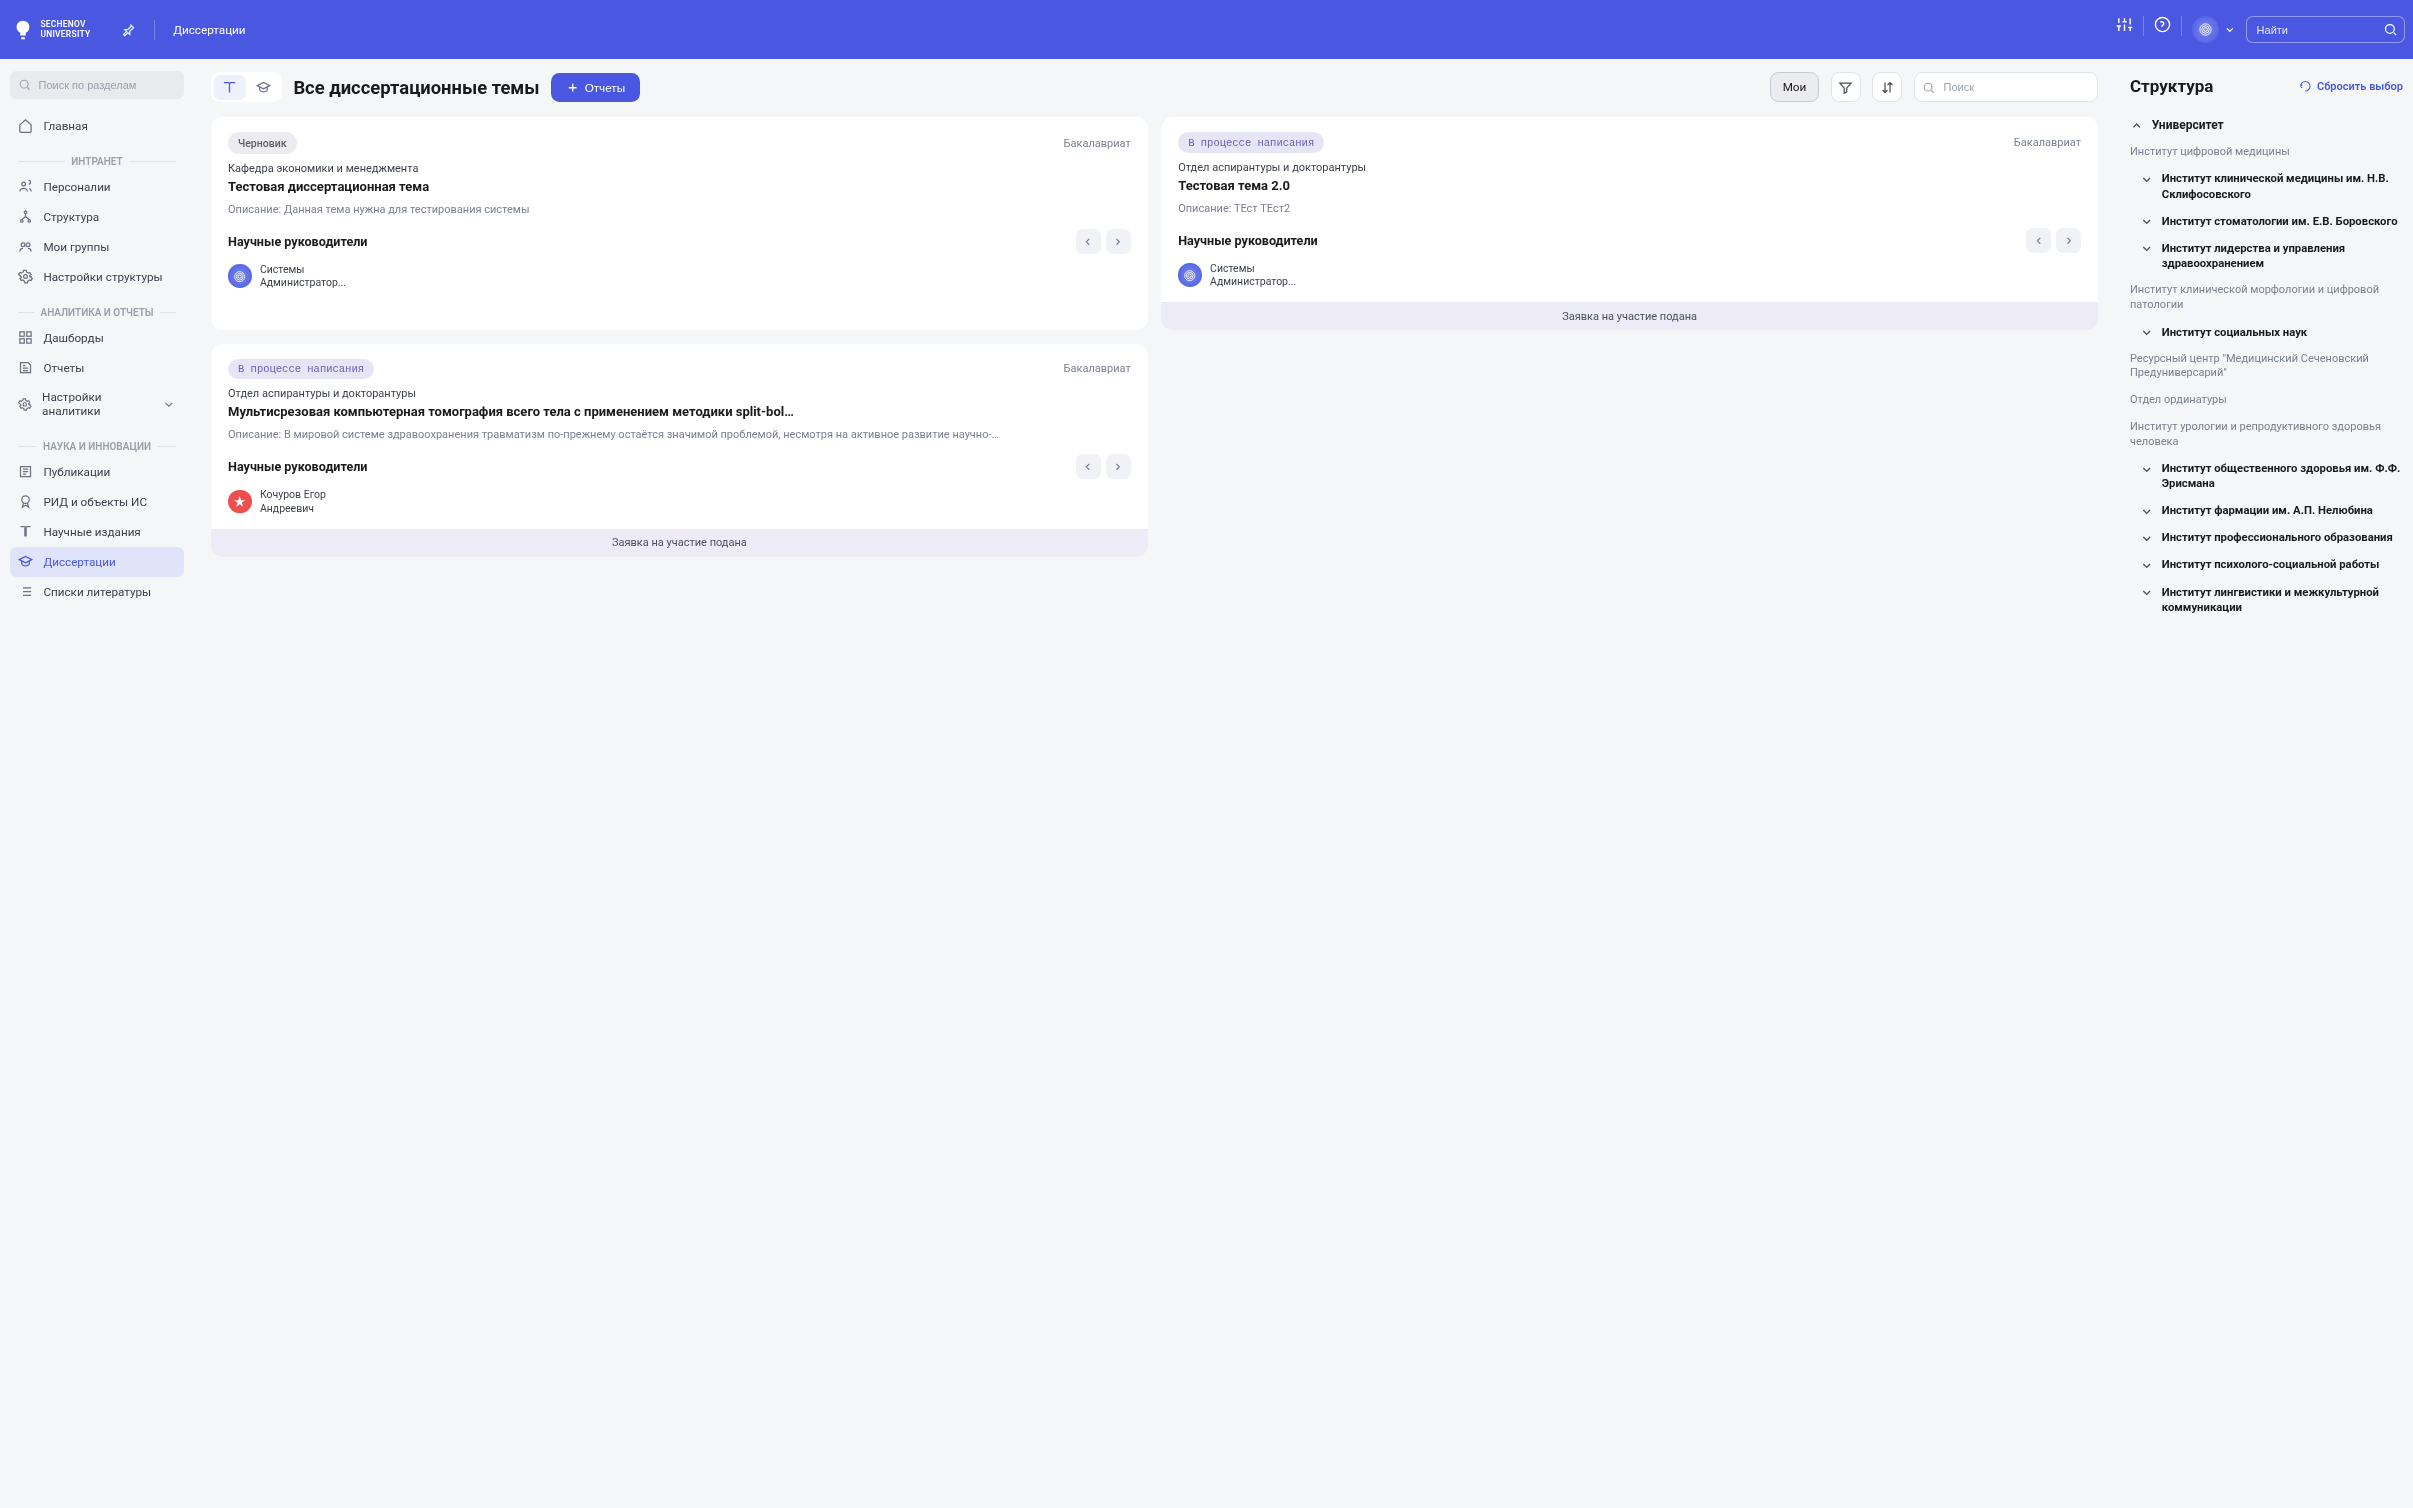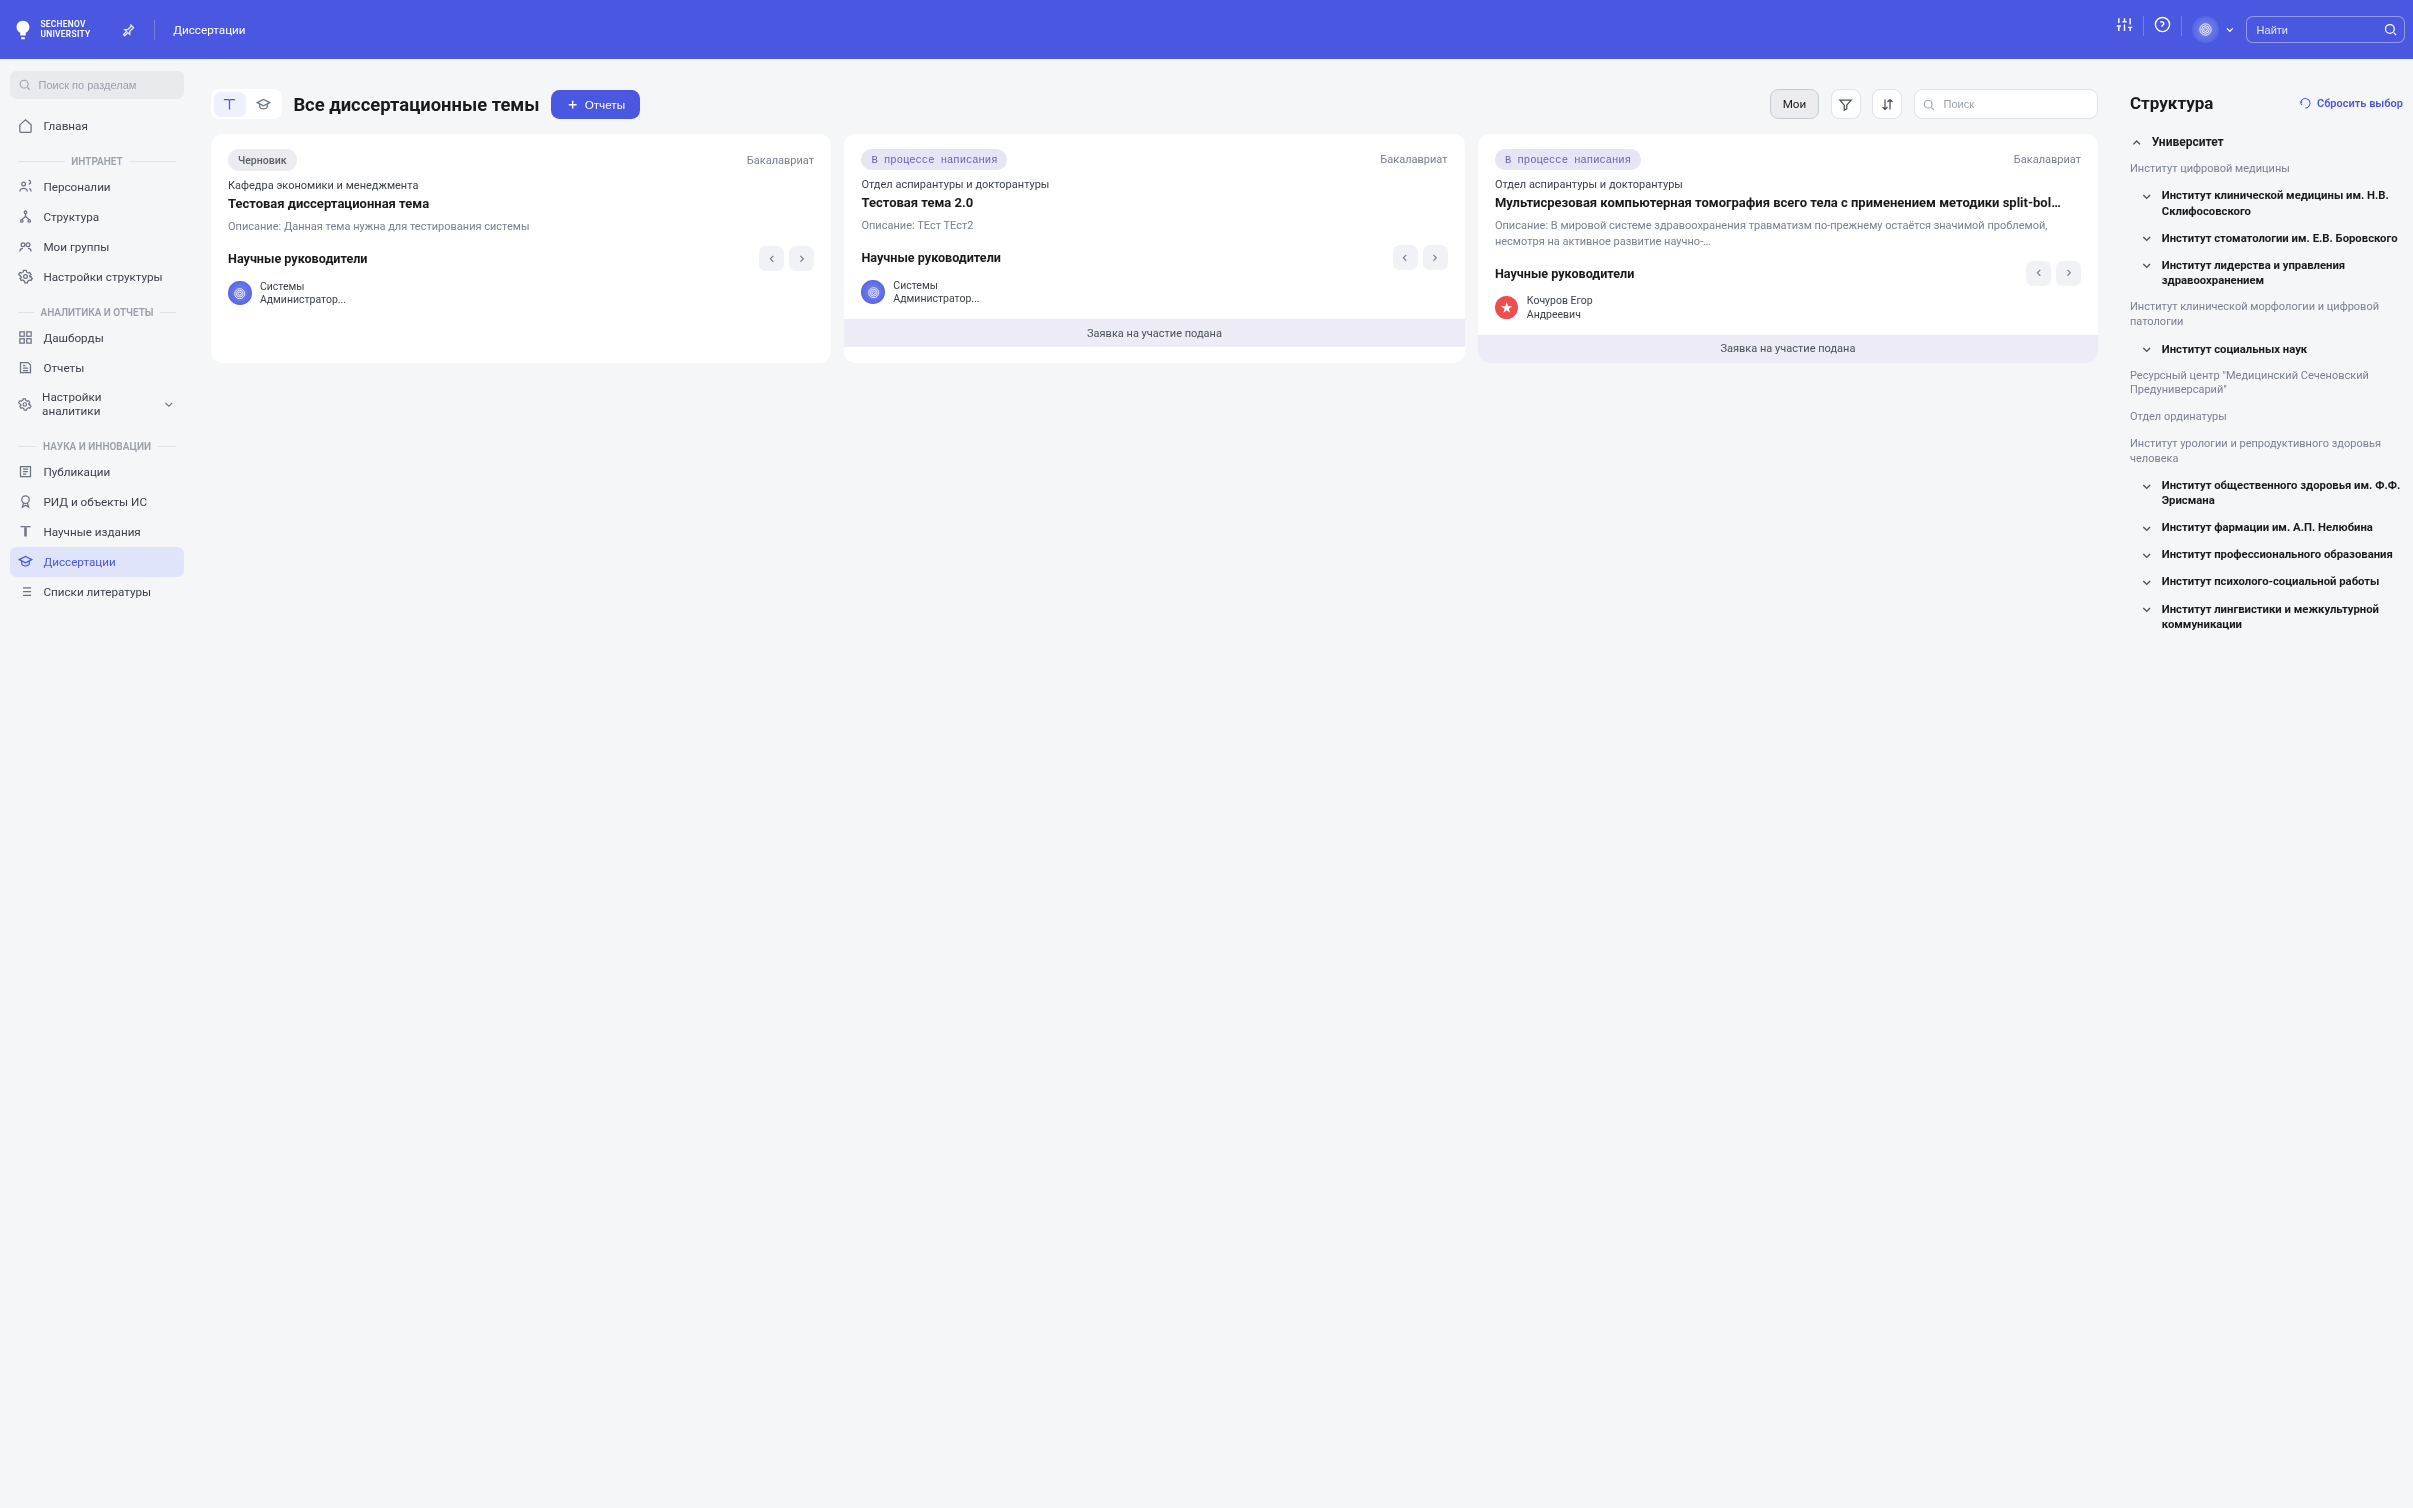--- a/index.html
+++ b/index.html
@@ -29,38 +29,38 @@
 .side-search input::placeholder { color: #9aa0aa; }
 .side-search svg { position: absolute; left: 8.4px; top: 7.5px; width: 13.4px; height: 13.4px; color: #9aa0aa; }
 .side-item { display: flex; align-items: center; gap: 10px; padding: 7.5px 8.4px; border-radius: 6.7px; font-size: 11.7px; color: #3a3f4a; cursor: pointer; }
 .side-item svg { width: 15px; height: 15px; color: #6b7280; }
 .side-item.active { background: #e0e4fb; color: #4957e1; }
 .side-item.active svg { color: #4957e1; }
 .side-section { display: flex; align-items: center; gap: 6.7px; padding: 10px 8.4px 5px; font-size: 10px; color: #9aa0aa; font-weight: 600; margin-top: 5px; }
 .side-section-line { flex: 1; height: 0.8px; background: #e0e2e8; }
 .side-chev { width: 11.7px; height: 11.7px; color: #9aa0aa; margin-left: auto; }
 
-.main { flex: 1; display: flex; overflow: hidden; margin-top: 17px; }
+.main { flex: 1; display: flex; overflow: hidden; }
 .content { flex: 1; padding: 13.4px 17px; overflow-y: auto; }
 .header-row { display: flex; align-items: center; gap: 11.7px; margin-bottom: 15px; }
 .view-toggle { display: flex; background: #fff; border-radius: 8.4px; padding: 2.5px; gap: 1.7px; }
 .vt-btn { width: 32px; height: 25px; display: flex; align-items: center; justify-content: center; border-radius: 6.7px; cursor: pointer; color: #6b7280; }
 .vt-btn.active { background: #eef0fc; color: #4957e1; }
 .page-title { font-size: 18.4px; font-weight: 700; color: #1a1a1a; margin-right: auto; }
 .btn-primary { background: #4957e1; color: #fff; border: none; border-radius: 8.4px; padding: 7.5px 15px; font-size: 11.7px; font-weight: 500; display: flex; align-items: center; gap: 5px; cursor: pointer; }
 .filter-pill { display: flex; align-items: center; justify-content: center; height: 30px; border-radius: 8.4px; background: #fff; border: 0.8px solid #e0e2e8; cursor: pointer; font-size: 11.7px; padding: 0 11.7px; }
 .filter-pill.active { background: #ececf0; border-color: #c8cad2; }
 .filter-icon { width: 30px; padding: 0; }
 .filter-icon svg { width: 15px; height: 15px; color: #4a4f5c; }
 .main-search { position: relative; flex: 1; max-width: 184px; }
 .main-search input { width: 100%; height: 30px; background: #fff; border: 0.8px solid #e0e2e8; border-radius: 8.4px; padding: 0 10px 0 28.5px; font-size: 11px; }
 .main-search input::placeholder { color: #9aa0aa; }
 .main-search svg { position: absolute; left: 8.4px; top: 8.4px; width: 13.4px; height: 13.4px; color: #9aa0aa; }
 
-.cards { display: grid; grid-template-columns: 1fr 1fr 1fr; gap: 13.4px; }
+.cards { display: grid; grid-template-columns: 1fr 1fr; gap: 13.4px; }
 .card { background: #fff; border-radius: 11.7px; overflow: hidden; display: flex; flex-direction: column; }
 .card-body { padding: 15px 17px 13.4px; }
 .card-top { display: flex; justify-content: space-between; align-items: center; margin-bottom: 8.4px; }
 .badge { padding: 4.2px 10px; border-radius: 837px; font-size: 10.5px; font-weight: 500; }
 .badge-draft { background: #ececf0; color: #5a5f6a; }
 .badge-progress { background: #e6e5f5; color: #6b5eb0; font-family: Liberation Mono, monospace; }
 .level { font-size: 11px; color: #7a8090; }
 .dept { font-size: 11px; color: #3a3f4a; margin-bottom: 3.4px; }
 .card-title { font-size: 13px; font-weight: 700; color: #1a1a1a; margin-bottom: 6.7px; line-height: 1.3; }
 .desc { font-size: 11px; color: #7a8090; line-height: 1.4; margin-bottom: 11.7px; }

